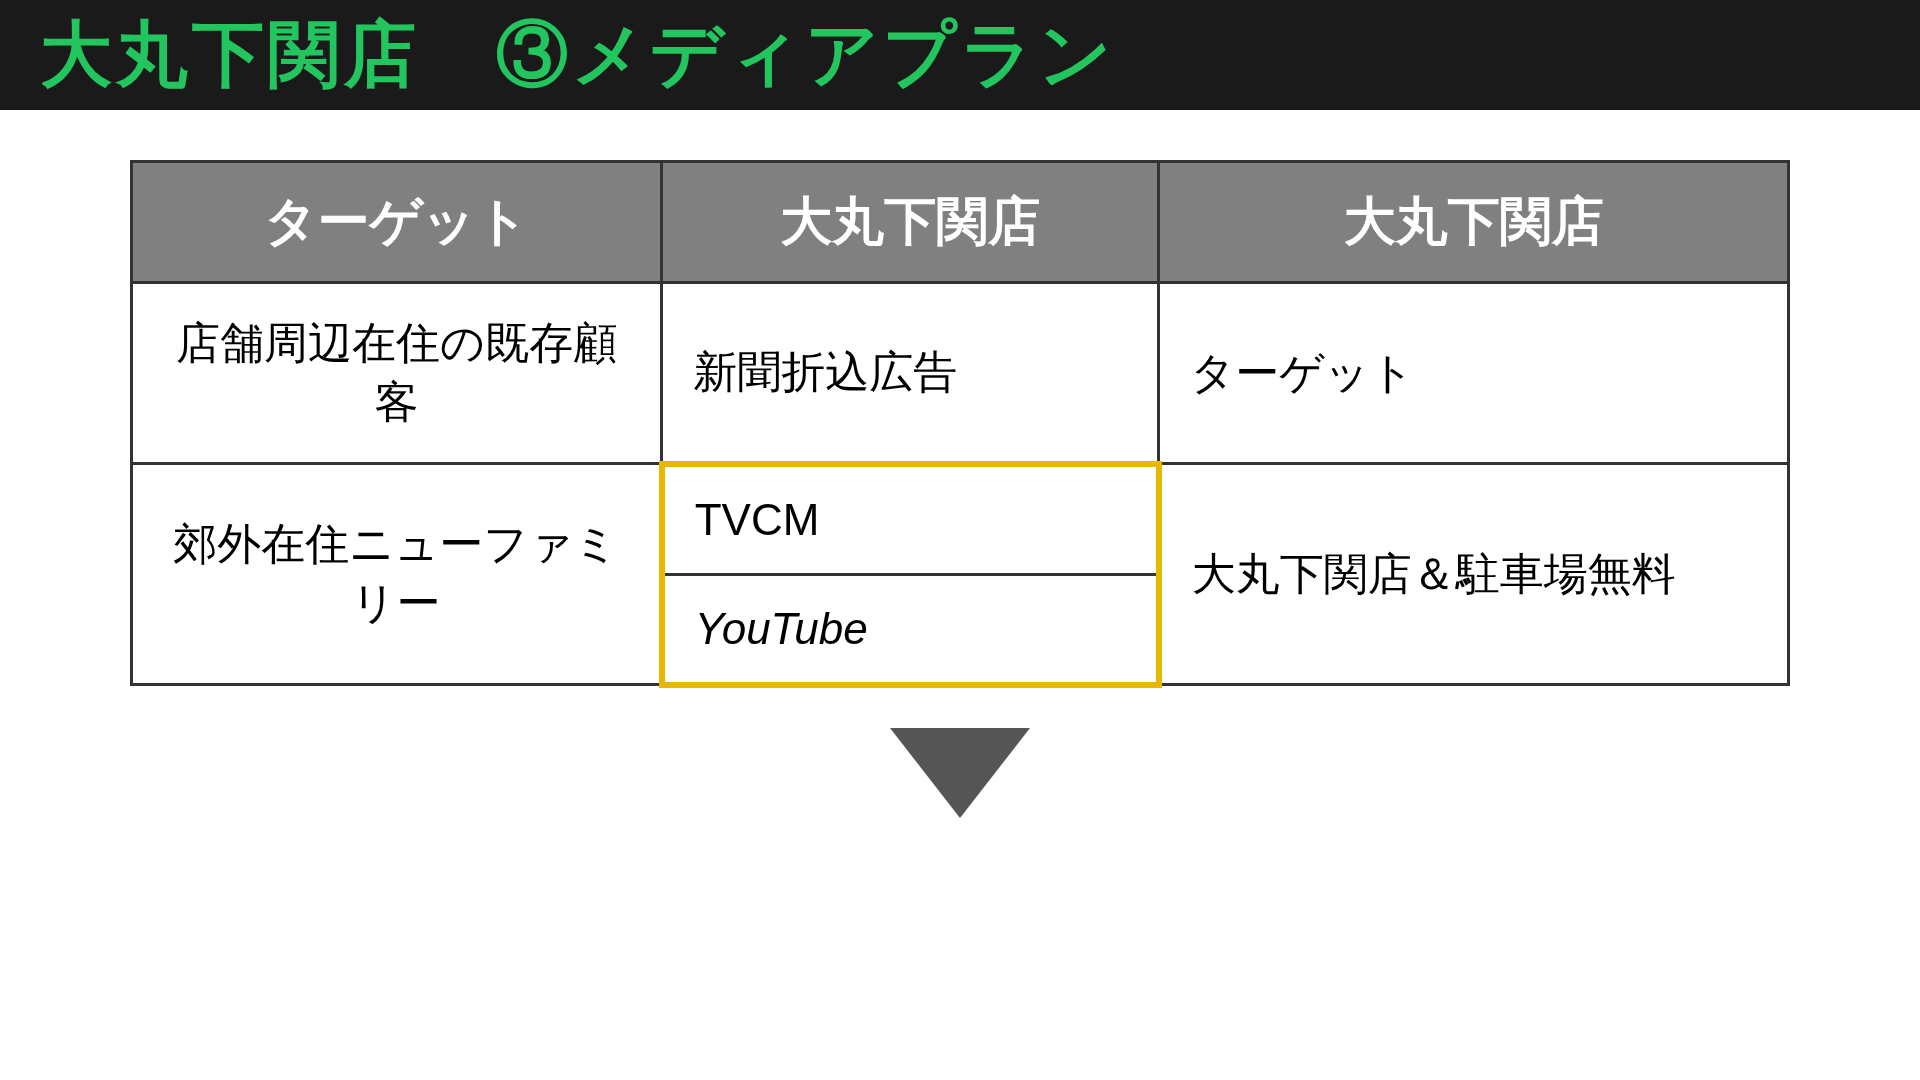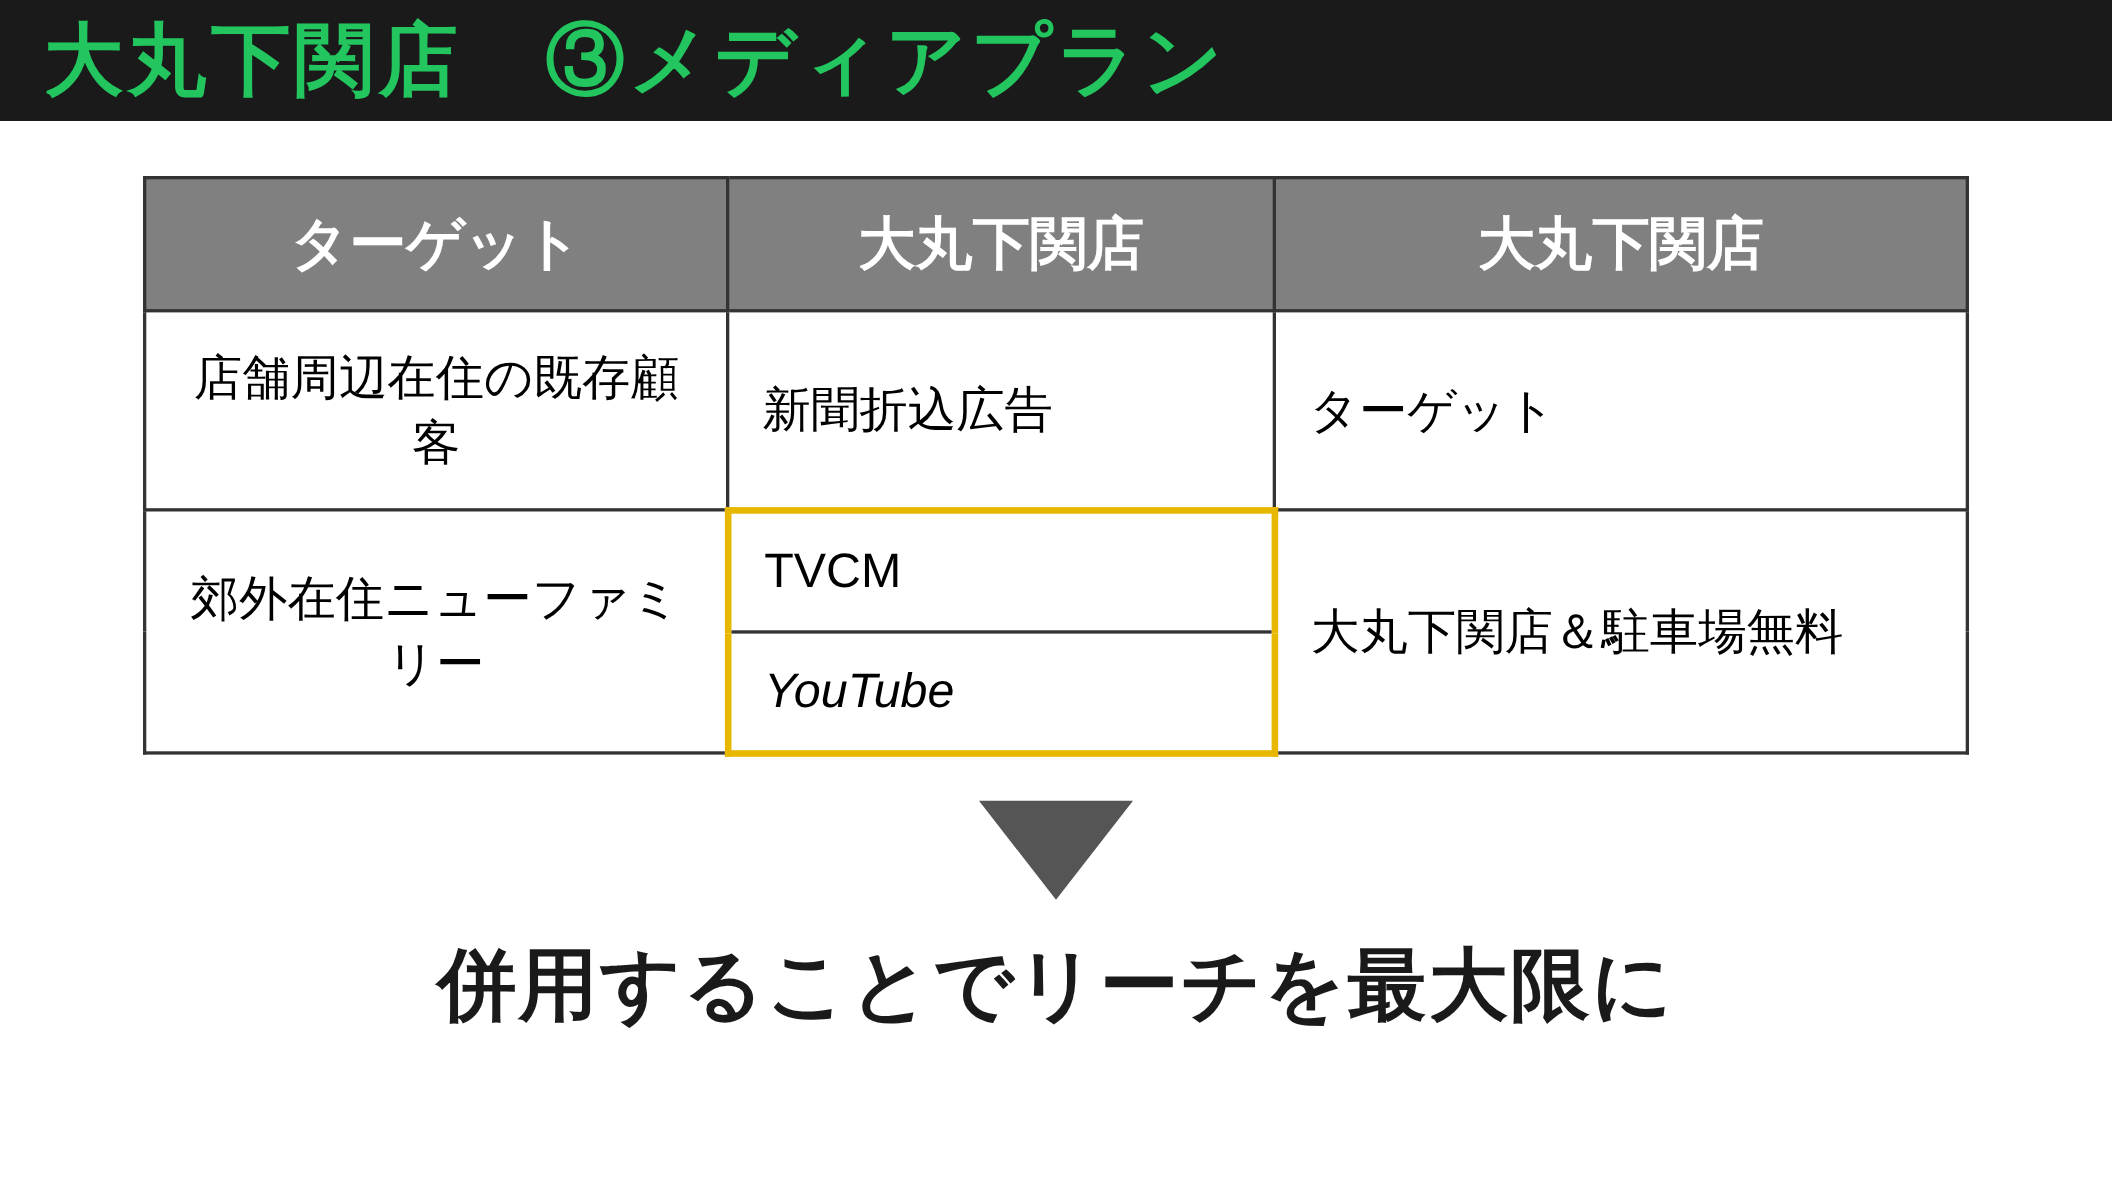--- a/index.html
+++ b/index.html
@@ -148,15 +148,14 @@
           <span>YouTube</span>
         </td>
       </tr>
     </tbody>
   </table>
 
   <div class="arrow-container">
     <div class="arrow-down"></div>
   </div>
 
-  <div class="bottom-text">併用することでリーチを最大限に</div>
 
 </div>
 
 </body></html>

